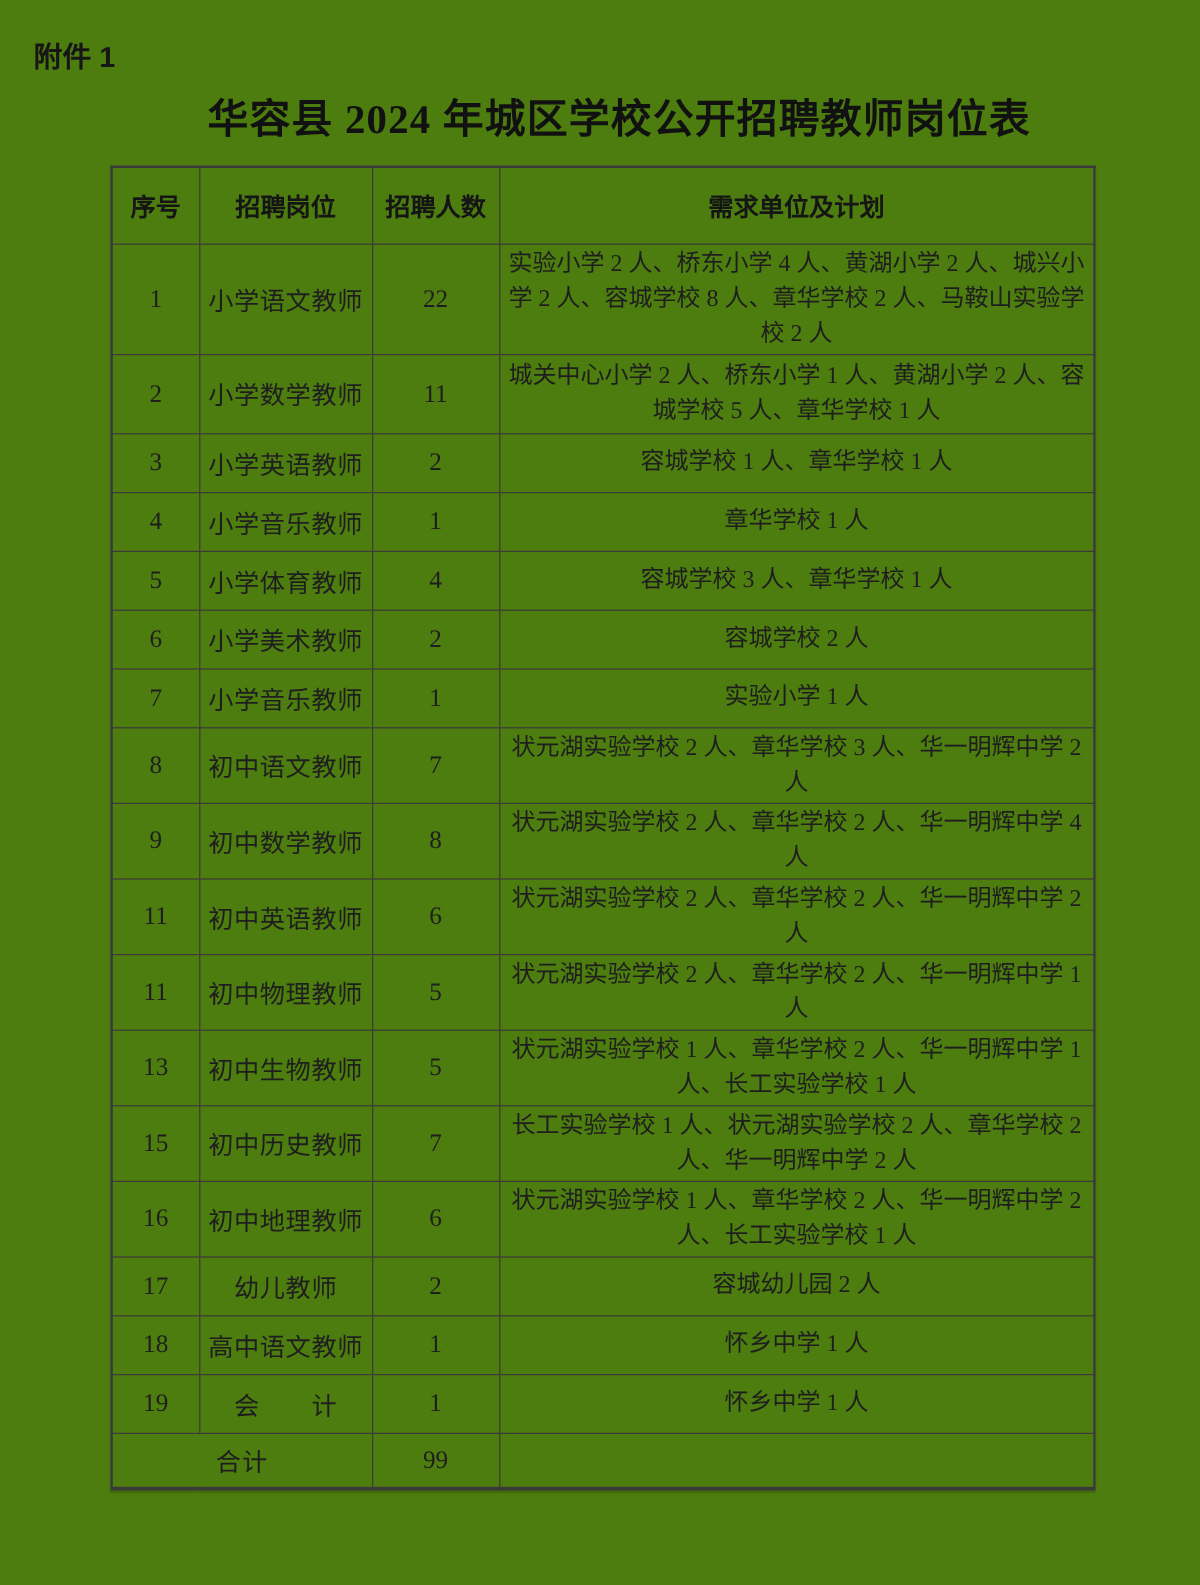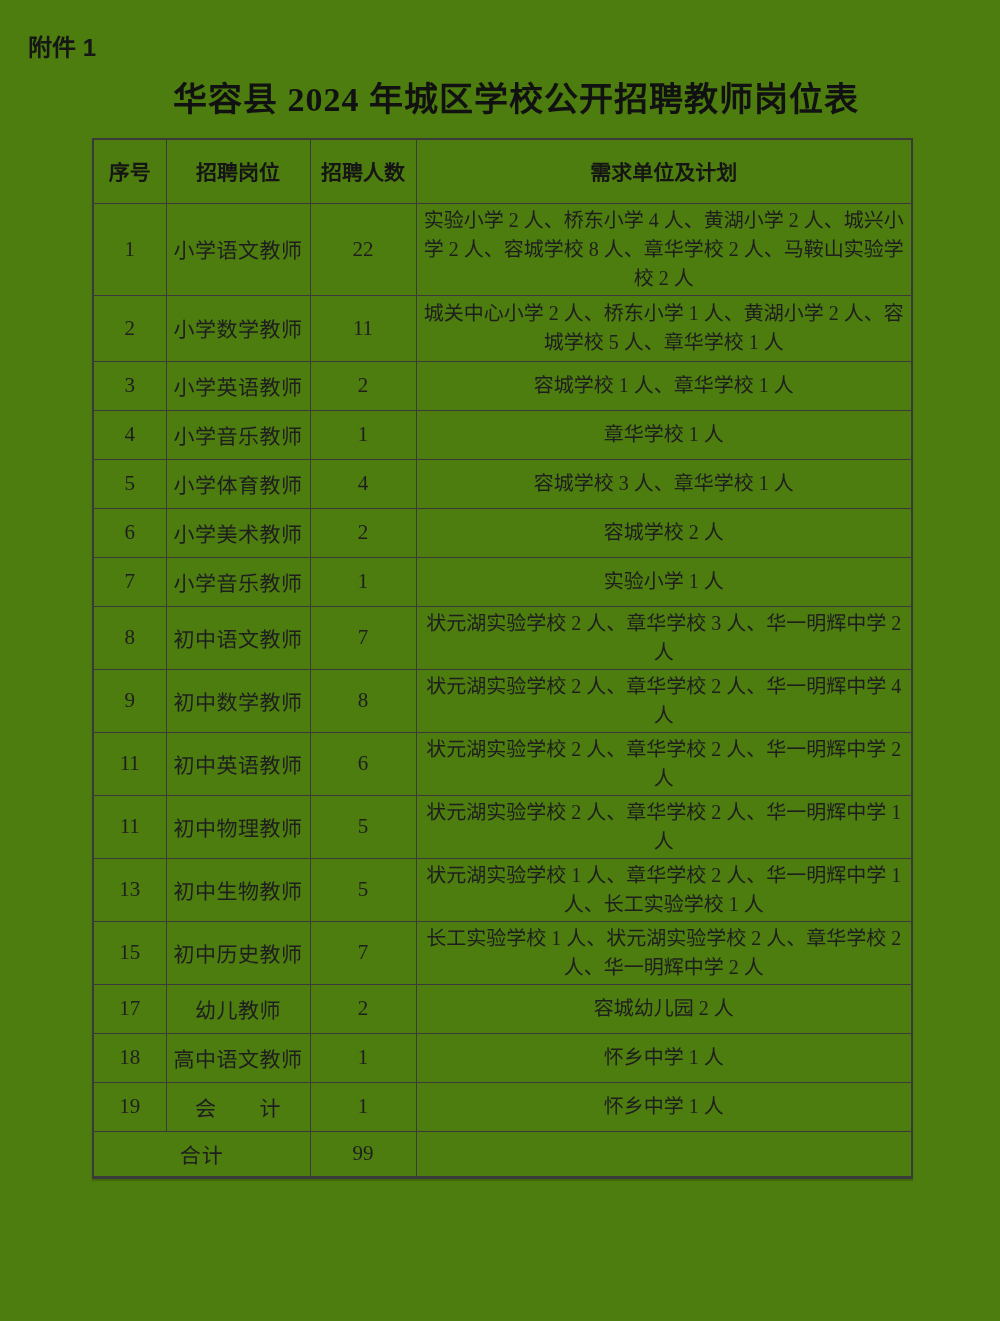--- a/index.html
+++ b/index.html
@@ -170,20 +170,26 @@
           <td class="c-pos">初中生物教师</td>
           <td class="c-cnt">5</td>
           <td class="c-plan">状元湖实验学校 1 人、章华学校 2 人、华一明辉中学 1 人、长工实验学校 1 人</td>
         </tr>
         <tr class="h60">
           <td class="c-no">15</td>
           <td class="c-pos">初中历史教师</td>
           <td class="c-cnt">7</td>
           <td class="c-plan">长工实验学校 1 人、状元湖实验学校 2 人、章华学校 2 人、华一明辉中学 2 人</td>
         </tr>
+        <tr class="h60">
+          <td class="c-no">16</td>
+          <td class="c-pos">初中地理教师</td>
+          <td class="c-cnt">6</td>
+          <td class="c-plan">状元湖实验学校 1 人、章华学校 2 人、华一明辉中学 2 人、长工实验学校 1 人</td>
+        </tr>
         <tr class="h49">
           <td class="c-no">17</td>
           <td class="c-pos">幼儿教师</td>
           <td class="c-cnt">2</td>
           <td class="c-plan">容城幼儿园 2 人</td>
         </tr>
         <tr class="h49">
           <td class="c-no">18</td>
           <td class="c-pos">高中语文教师</td>
           <td class="c-cnt">1</td>

